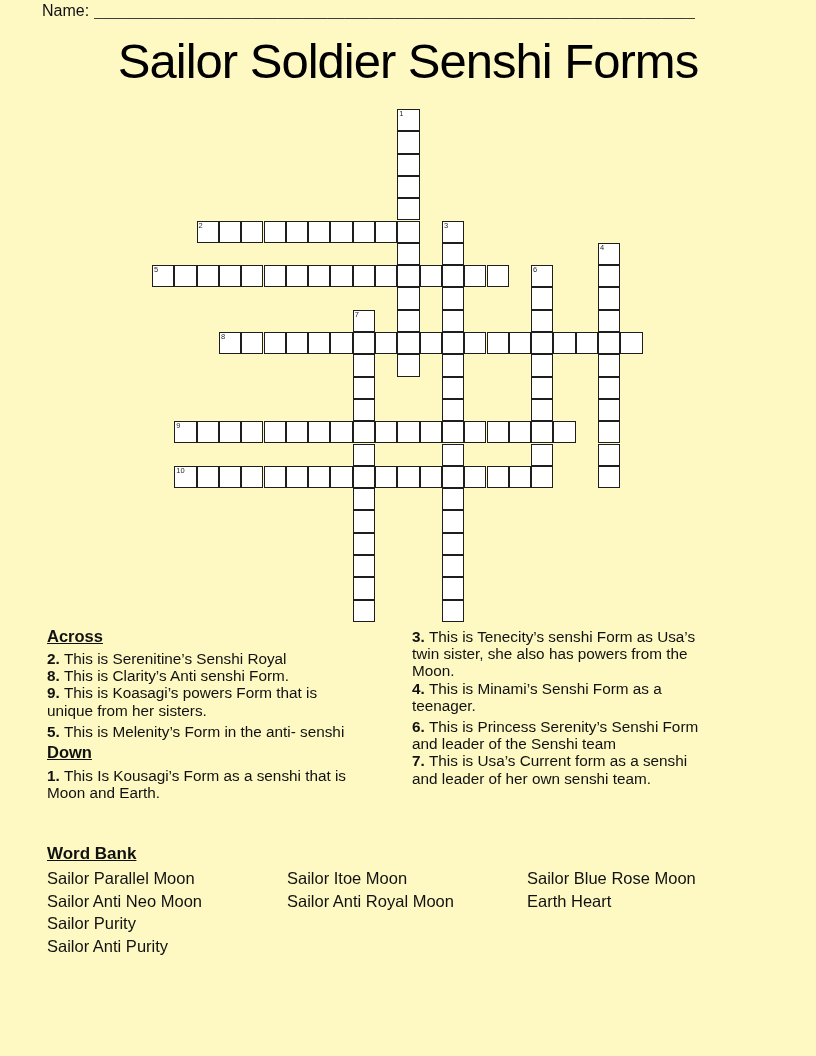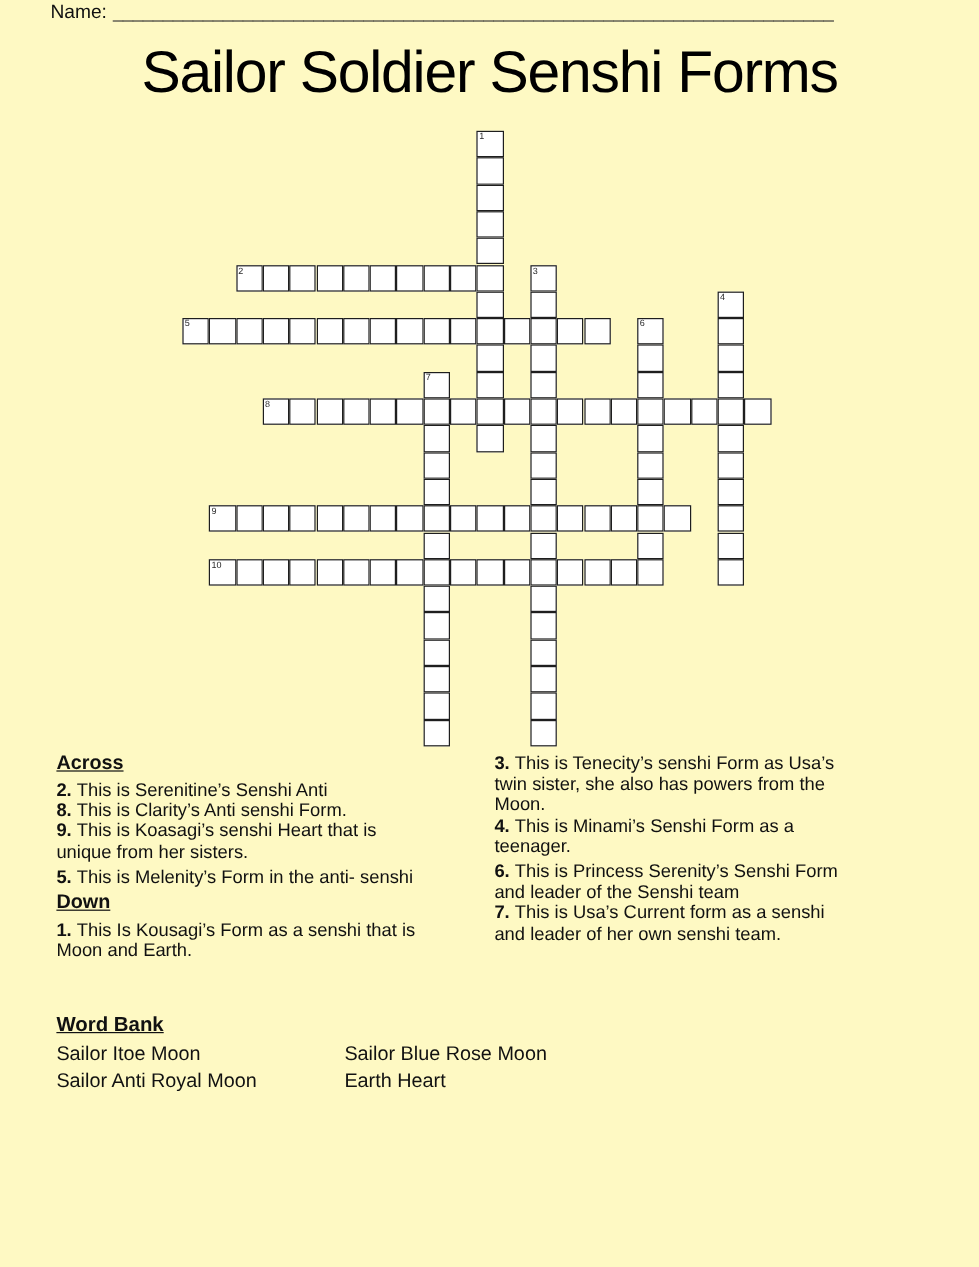--- a/index.html
+++ b/index.html
@@ -210,23 +210,23 @@
       <div class="cell" style="left: 245.3px; top: 356.8px;"></div>
       <div class="cell" style="left: 267.6px; top: 356.8px;"></div>
       <div class="cell" style="left: 312.2px; top: 356.8px;"></div>
       <div class="cell" style="left: 334.5px; top: 356.8px;"></div>
       <div class="cell" style="left: 356.8px; top: 356.8px;"></div>
     </div>
 
   <div class="clue-col left">
     <div class="clue-heading">Across</div>
     <div id="across-list">
-        <p class="clue"><span class="cnum">2. </span><span class="ctext">This is Serenitine’s Senshi Anti</span></p>
+        <p class="clue"><span class="cnum">2. </span><span class="ctext">This is Serenitine’s Senshi Royal</span></p>
         <p class="clue"><span class="cnum">8. </span><span class="ctext">This is Clarity’s Anti senshi Form.</span></p>
-        <p class="clue"><span class="cnum">9. </span><span class="ctext">This is Koasagi’s senshi Heart that is
+        <p class="clue"><span class="cnum">9. </span><span class="ctext">This is Koasagi’s powers Form that is
 unique from her sisters.</span></p>
         <p class="clue"><span class="cnum">5. </span><span class="ctext">This is Melenity’s Form in the anti- senshi</span></p>
       </div>
     <div class="clue-heading down-h">Down</div>
     <div id="down-left-list">
         <p class="clue"><span class="cnum">1. </span><span class="ctext">This Is Kousagi’s Form as a senshi that is
 Moon and Earth.</span></p>
       </div>
   </div>
 
@@ -240,20 +240,26 @@
         <p class="clue"><span class="cnum">6. </span><span class="ctext">This is Princess Serenity’s Senshi Form
 and leader of the Senshi team</span></p>
         <p class="clue"><span class="cnum">7. </span><span class="ctext">This is Usa’s Current form as a senshi
 and leader of her own senshi team.</span></p>
       </div>
   </div>
 
   <div class="wb-heading">Word Bank</div>
   <div class="wb-cols" id="wb-cols">
       <div class="wb-col">
+        <p>Sailor Parallel Moon</p>
+        <p>Sailor Anti Neo Moon</p>
+        <p>Sailor Purity</p>
+        <p>Sailor Anti Purity</p>
+      </div>
+      <div class="wb-col">
         <p>Sailor Itoe Moon</p>
         <p>Sailor Anti Royal Moon</p>
       </div>
       <div class="wb-col">
         <p>Sailor Blue Rose Moon</p>
         <p>Earth Heart</p>
       </div>
     </div>
 
 </div>

